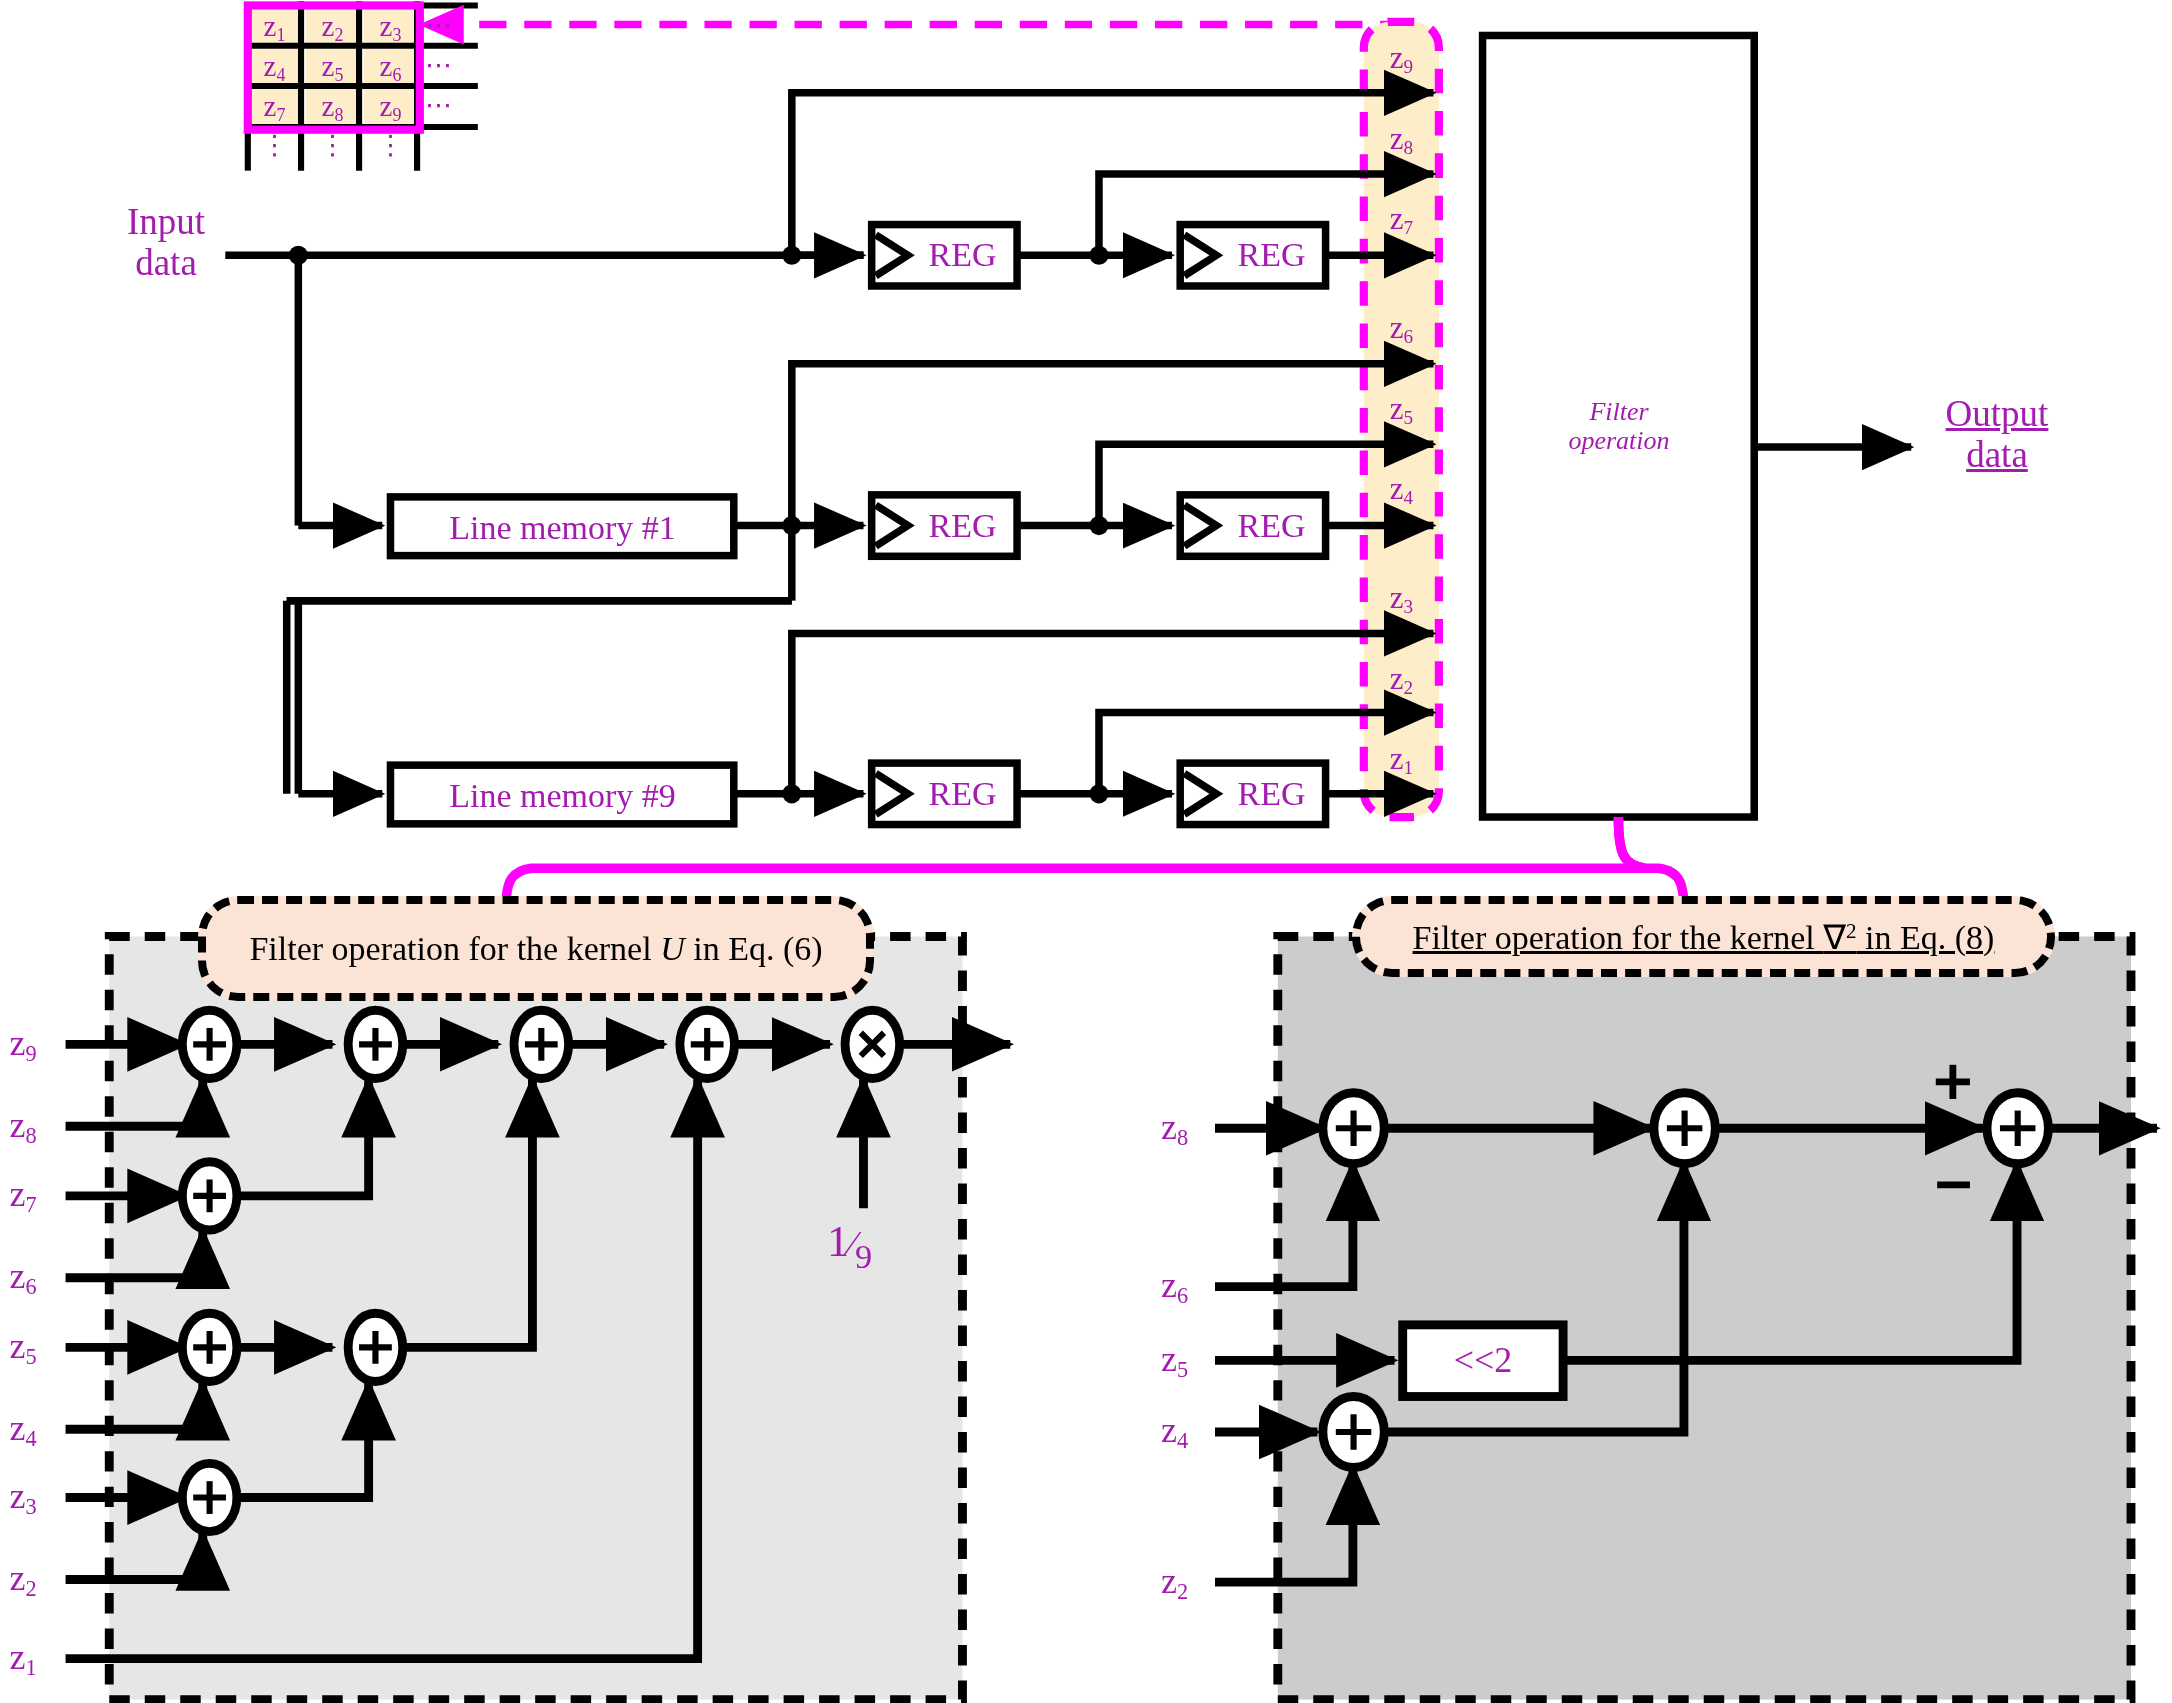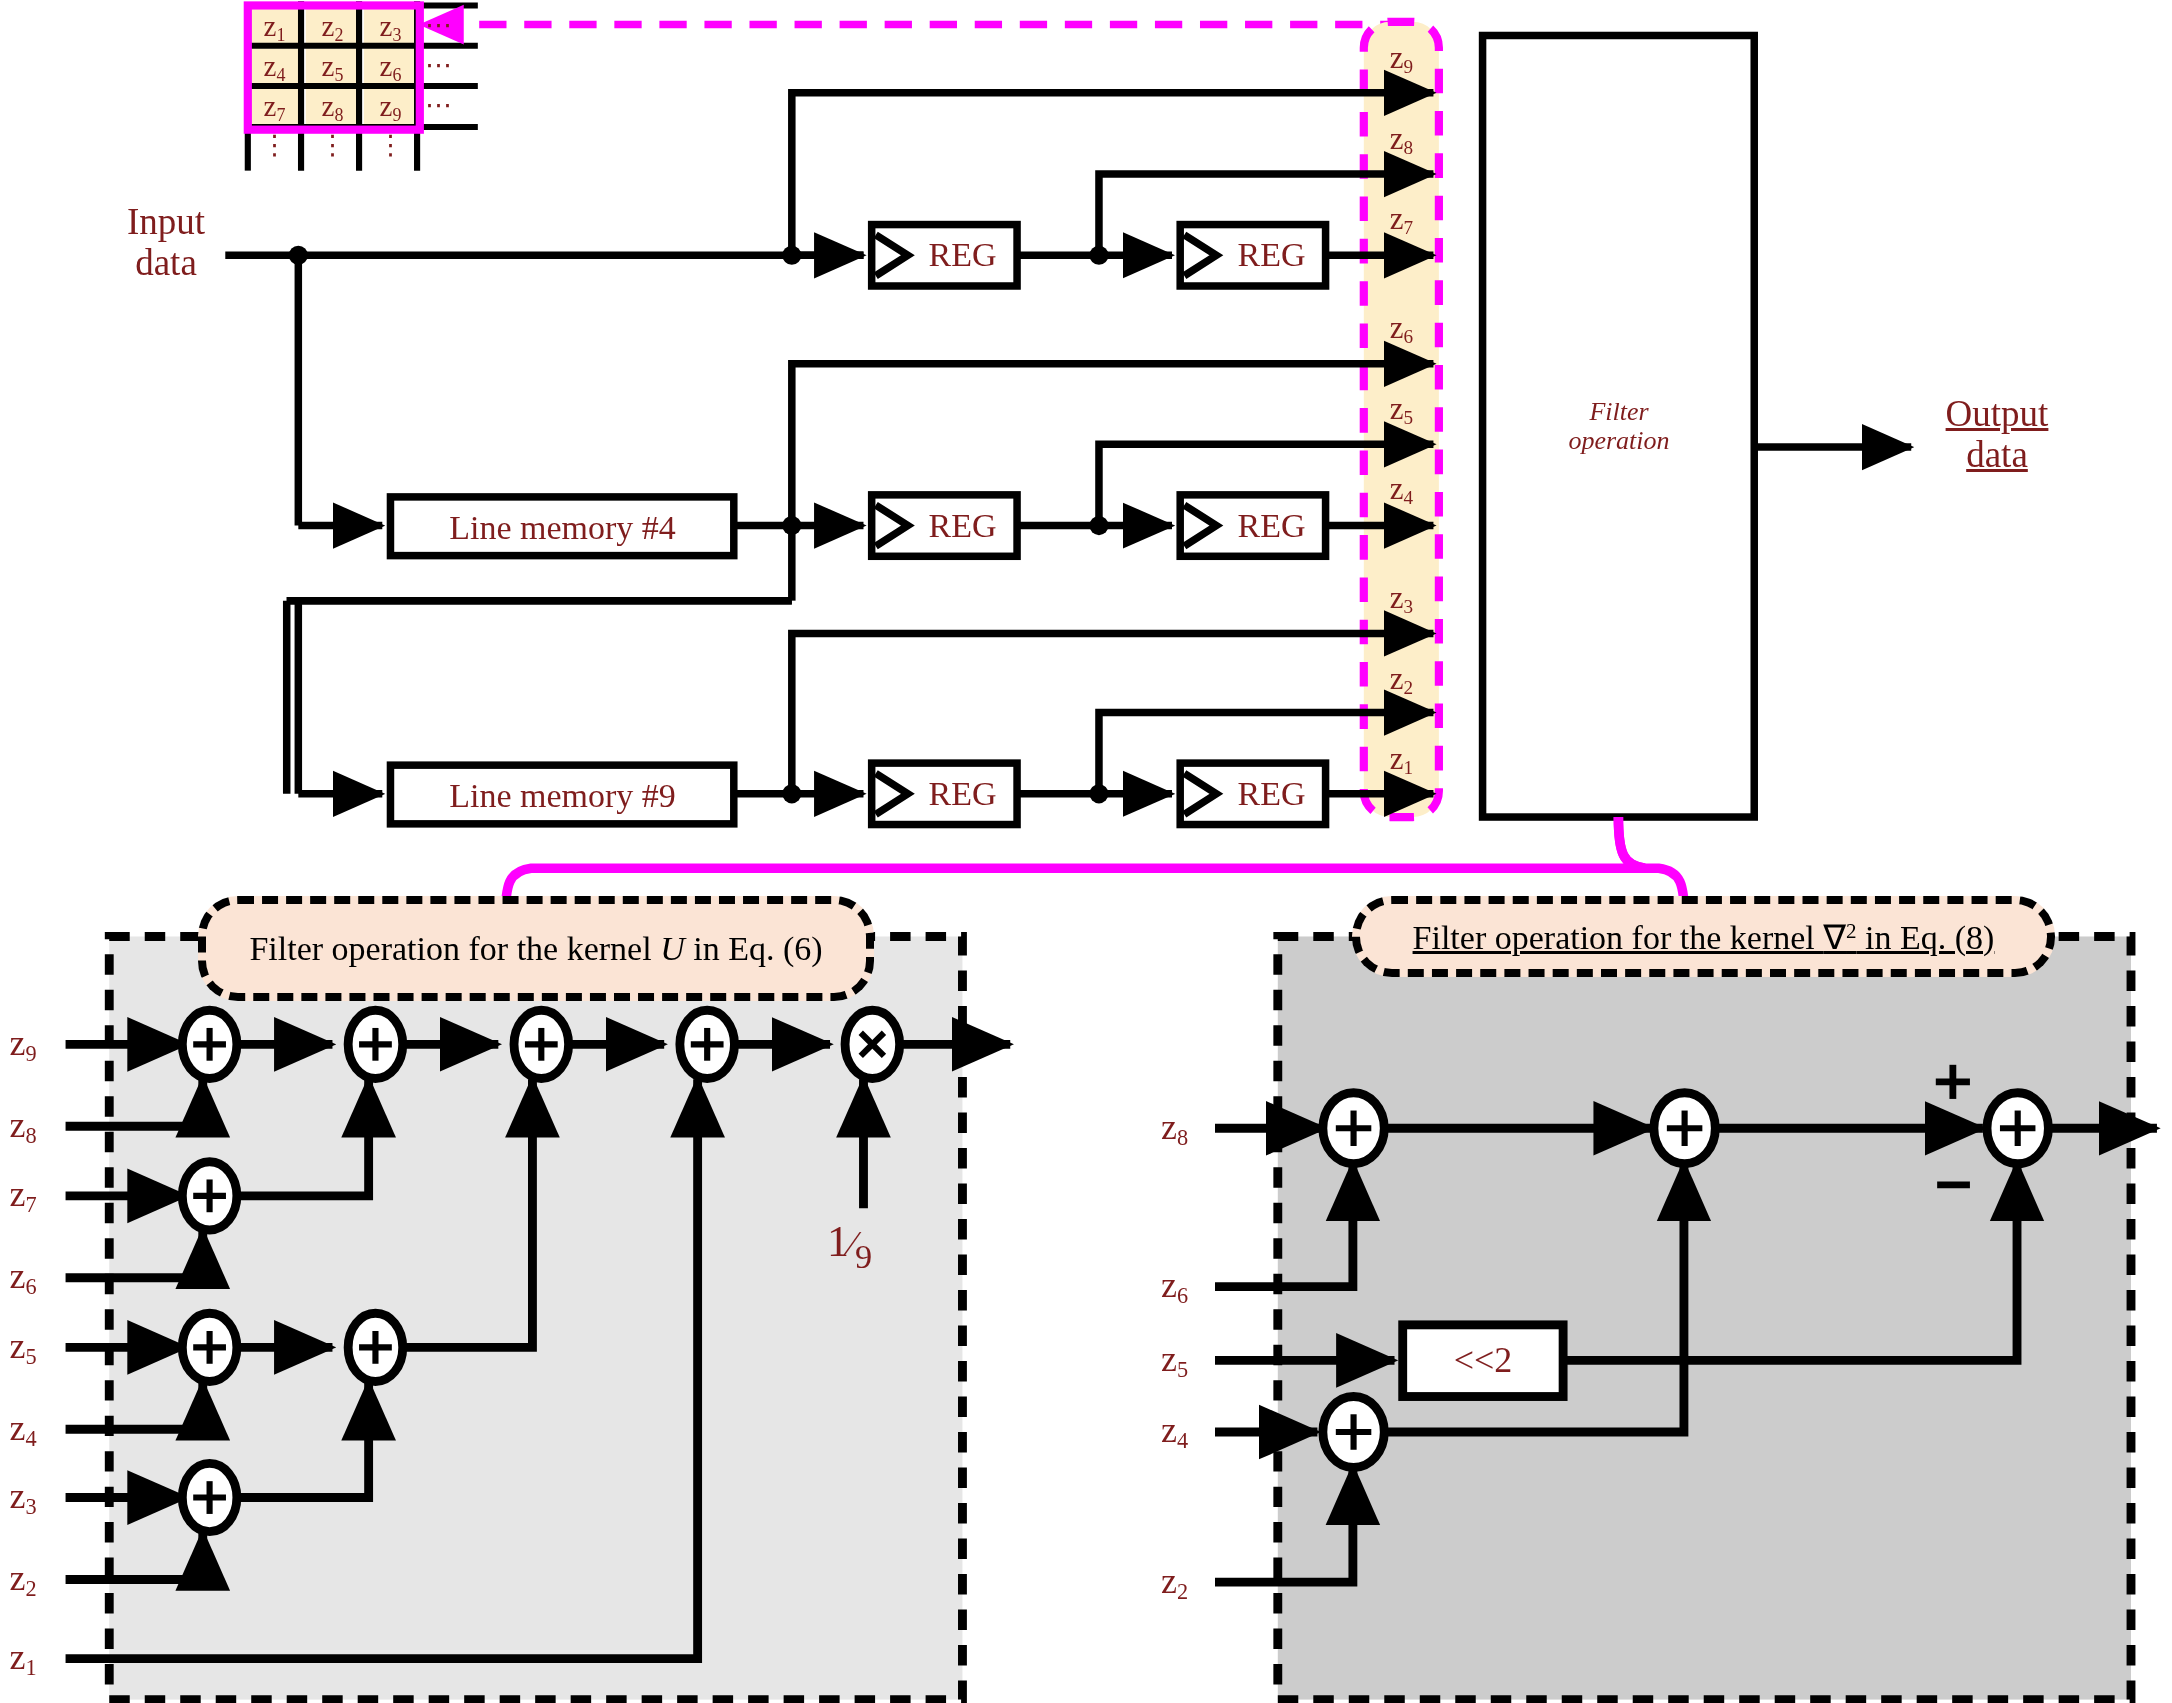--- a/index.html
+++ b/index.html
@@ -1,18 +1,18 @@
 <!DOCTYPE html>
 <html style="font-size:11px"><head>
 <meta charset="utf-8">
 <style>
   html,body{margin:0;padding:0;background:#fff;}
   body{font-family:"Liberation Serif", serif;}
   #root{position:relative;width:2172px;height:1703px;background:#ffffff;overflow:hidden;}
-  .lbl{position:absolute;color:#7f1d1d;line-height:1.12;white-space:pre;}
+  .lbl{position:absolute;color:#a21caf;line-height:1.12;white-space:pre;}
   .ctr{text-align:center;}
   svg{position:absolute;left:0;top:0;width:2172px;height:1703px;overflow:visible;}
   .sub{font-size:0.62em;vertical-align:-0.28em;}
   .sup{font-size:0.62em;vertical-align:0.52em;}
   .ital{font-style:italic;}
 </style>
 </head>
 <body>
 
 <div id="root">
@@ -305,21 +305,21 @@
   <div class="lbl" style="left:425px;top:50px;font-size:27px;">⋯</div>
   <div class="lbl" style="left:425px;top:90px;font-size:27px;">⋯</div>
   <div class="lbl ctr" style="left:248px;top:130px;width:53px;font-size:27px;">⋮</div>
   <div class="lbl ctr" style="left:306px;top:130px;width:53px;font-size:27px;">⋮</div>
   <div class="lbl ctr" style="left:364px;top:130px;width:53px;font-size:27px;">⋮</div>
 
   <div class="lbl ctr" style="left:84px;top:201px;width:164px;font-size:37px;">Input<br>data</div>
 
   <div class="lbl ctr" style="left:1905px;top:393px;width:184px;font-size:37px;text-decoration:underline;">Output<br>data</div>
 
-  <div class="lbl ctr" style="left:391px;top:509px;width:343px;font-size:34px;">Line memory #4</div>
+  <div class="lbl ctr" style="left:391px;top:509px;width:343px;font-size:34px;">Line memory #1</div>
   <div class="lbl ctr" style="left:391px;top:777px;width:343px;font-size:34px;">Line memory #9</div>
 
   <div class="lbl ctr" style="left:908px;top:236px;width:109px;font-size:34px;">REG</div>
   <div class="lbl ctr" style="left:1217px;top:236px;width:109px;font-size:34px;">REG</div>
   <div class="lbl ctr" style="left:908px;top:507px;width:109px;font-size:34px;">REG</div>
   <div class="lbl ctr" style="left:1217px;top:507px;width:109px;font-size:34px;">REG</div>
   <div class="lbl ctr" style="left:908px;top:775px;width:109px;font-size:34px;">REG</div>
   <div class="lbl ctr" style="left:1217px;top:775px;width:109px;font-size:34px;">REG</div>
 
   <div class="lbl ctr" style="left:1483px;top:397px;width:272px;font-size:26px;font-style:italic;">Filter<br>operation</div>

